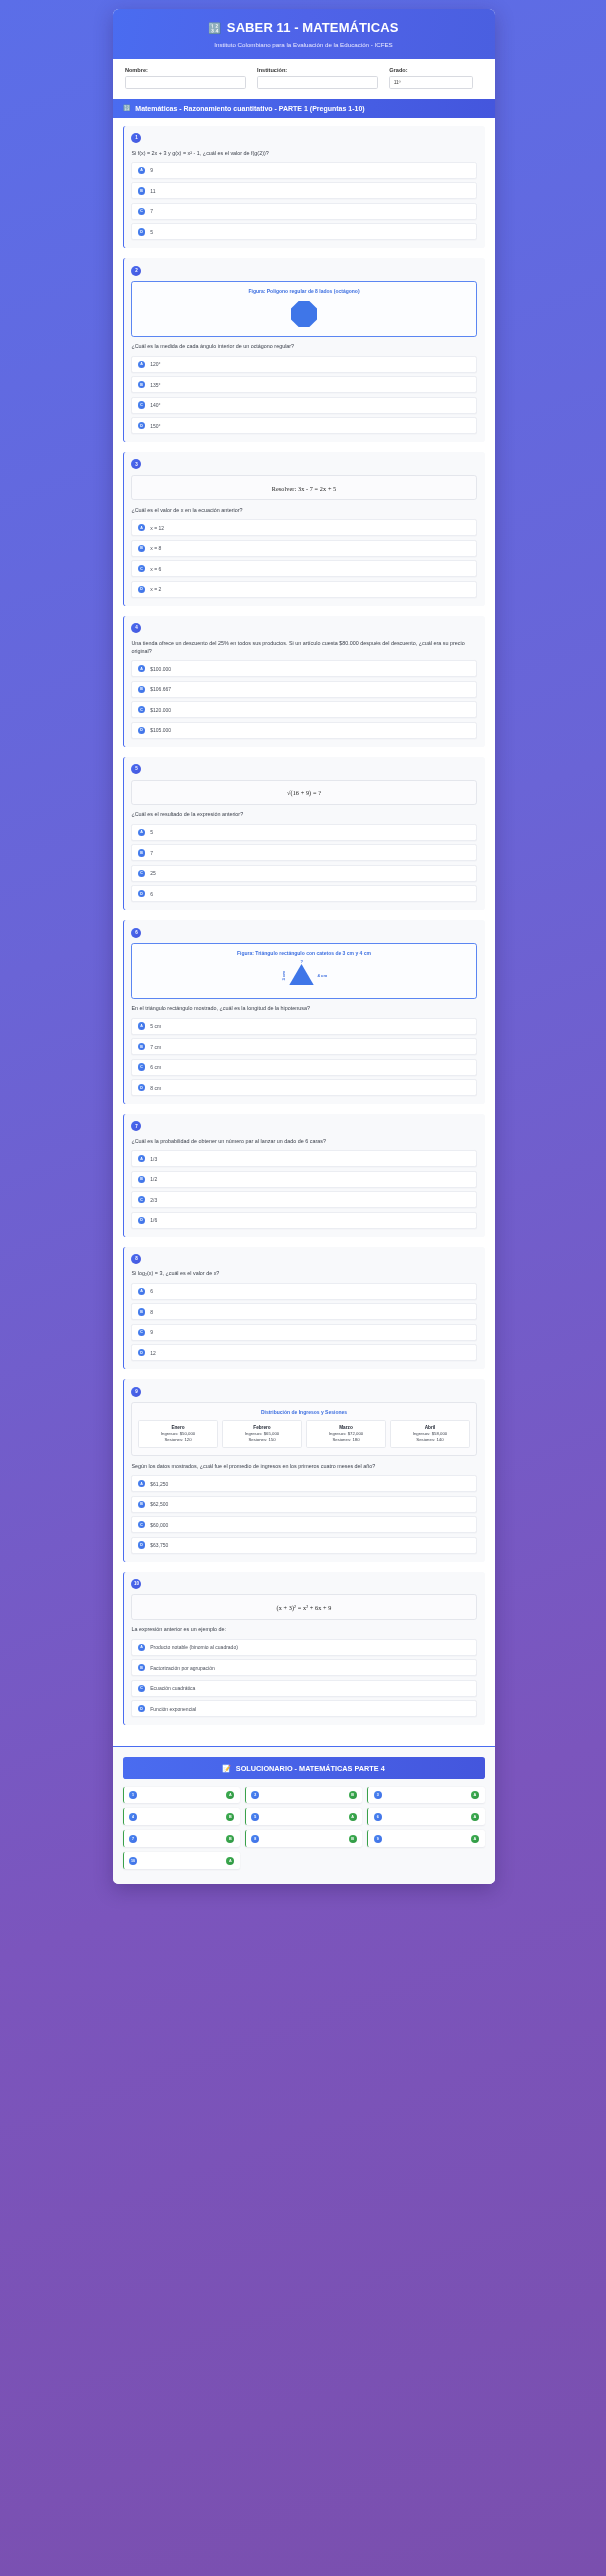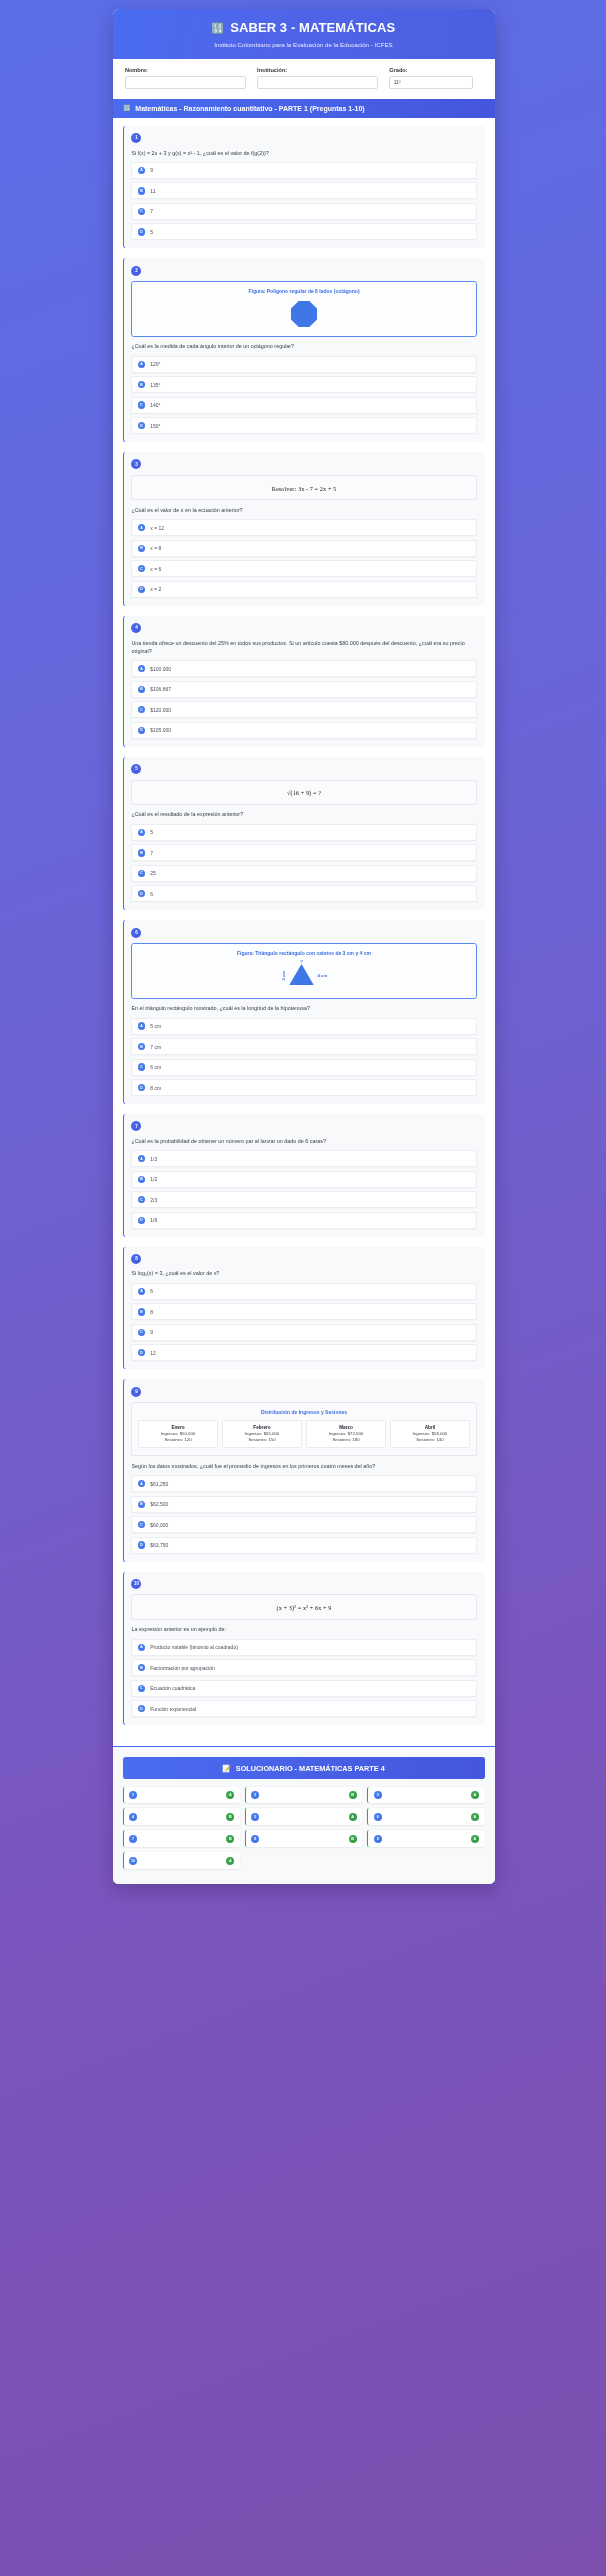--- a/index.html
+++ b/index.html
@@ -150,21 +150,21 @@
 </style>
 </head>
 <body>
 
 <div class="page">
   <div class="sheet">
 
     <div class="exam-header">
       <div class="exam-title">
         <span class="title-emoji">🔢</span>
-        <span>SABER 3 - MATEMÁTICAS</span>
+        <span>SABER 11 - MATEMÁTICAS</span>
       </div>
       <div class="exam-sub">Instituto Colombiano para la Evaluación de la Educación - ICFES</div>
     </div>
 
     <div class="student-form">
       <div class="field nombre">
         <span class="field-label">Nombre:</span>
         <input class="field-input" type="text" value="" style="">
       </div>
       <div class="field institucion">

